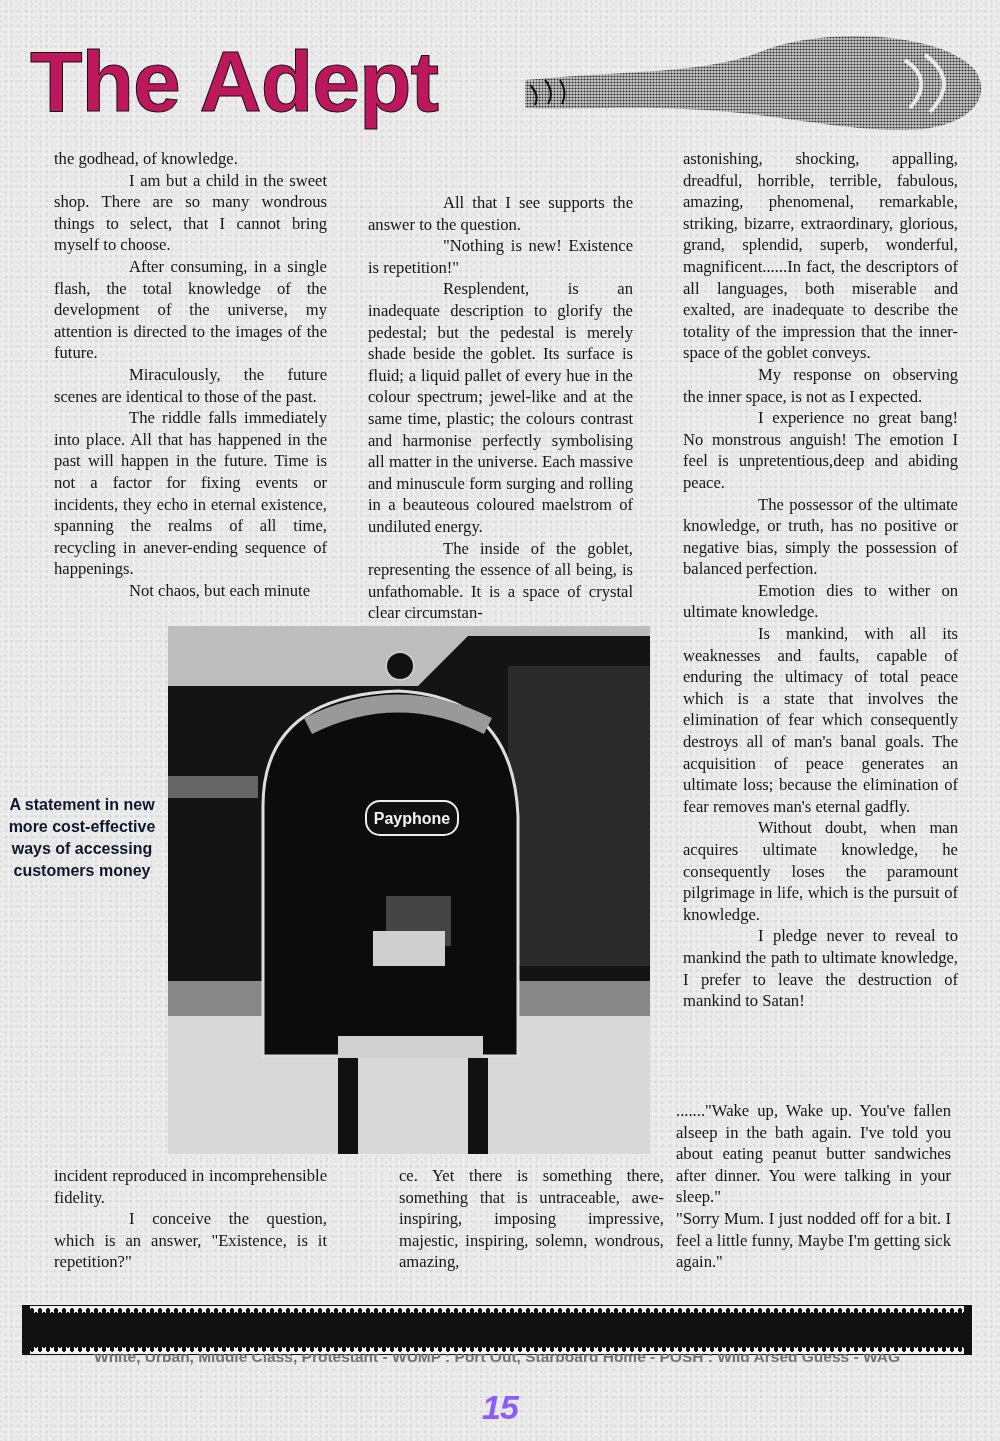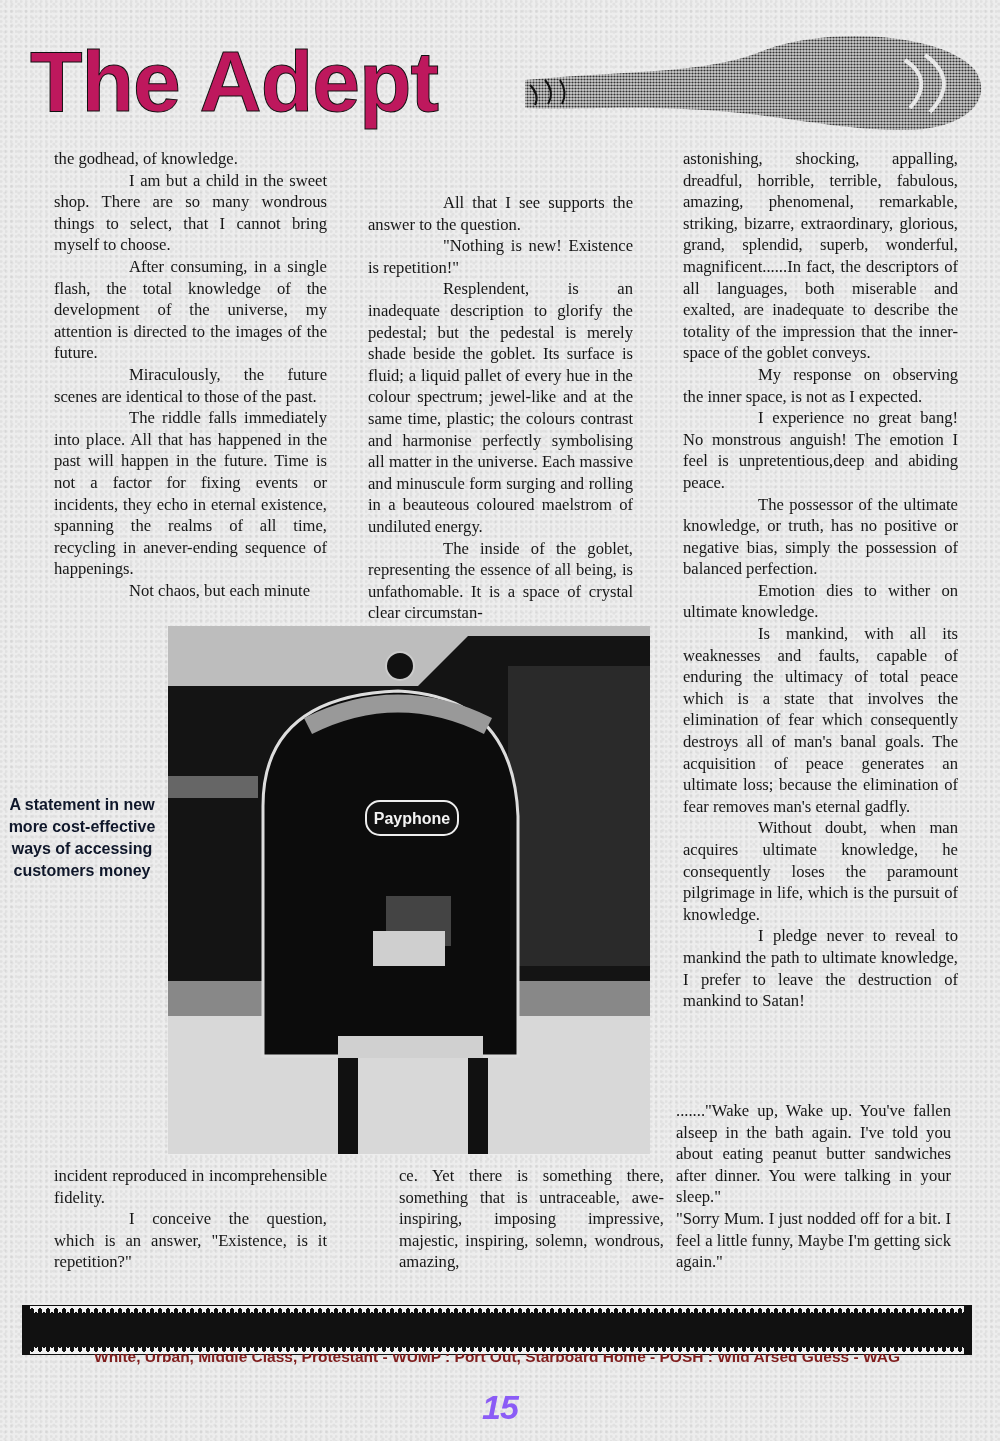--- a/index.html
+++ b/index.html
@@ -48,21 +48,21 @@
   }
   .acronym-box {
     position: absolute; left: 22px; top: 1305px; width: 950px; height: 50px;
     background: #111; box-sizing: border-box;
   }
   .acronym-box .inner {
     position: absolute; left: 10px; right: 10px; top: 9px; bottom: 9px;
     background: #f1f1f1;
     display: flex; align-items: center; justify-content: center;
     font-family: "Liberation Sans", "DejaVu Sans", sans-serif; font-weight: bold;
-    font-size: 15.5px; color: #7f1d1d; white-space: nowrap; margin-top: 43px;
+    font-size: 15.5px; color: #737373; white-space: nowrap; margin-top: 43px;
   }
   .teeth {
     position: absolute; left: 8px; right: 8px; height: 7px;
     background-image: linear-gradient(135deg, transparent 50%, #f1f1f1 50%), linear-gradient(225deg, transparent 50%, #f1f1f1 50%);
     background-size: 8px 7px; background-position: 0 0, 4px 0;
   }
   .teeth.top { top: 1px; transform: scaleY(-1); }
   .teeth.bottom { bottom: 1px; }
   .page-number {
     position: absolute; left: 0; width: 1000px; top: 1388px; text-align: center;

